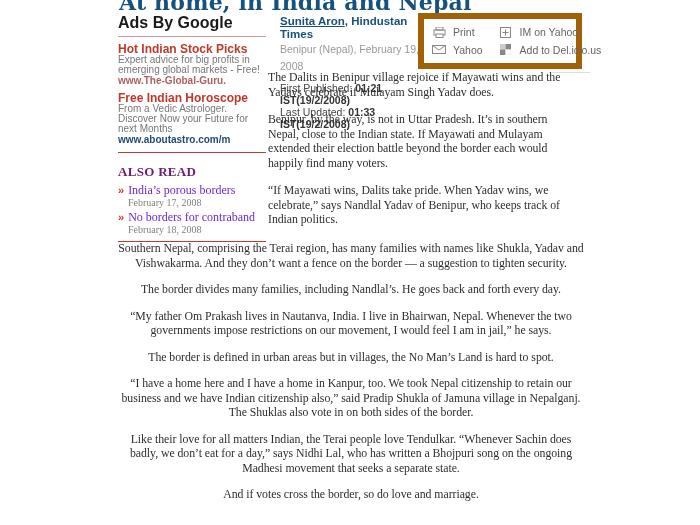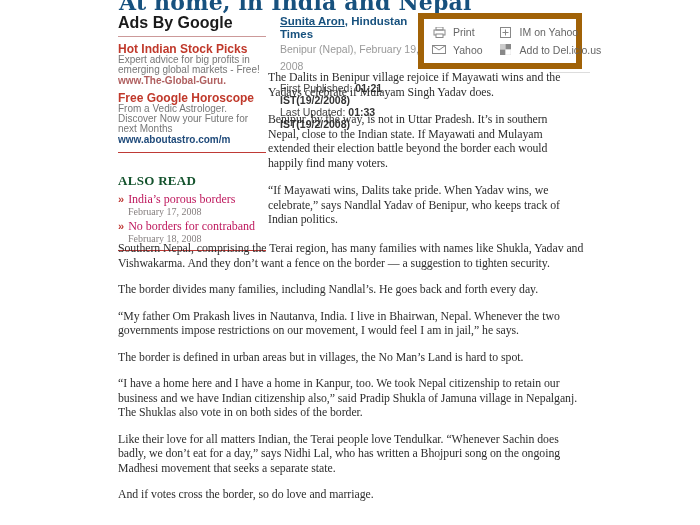--- a/index.html
+++ b/index.html
@@ -21,27 +21,27 @@
   .left-col{position:absolute;left:118px;top:14px;width:148px;}
   .ads-header{font-size:16px;font-weight:bold;color:#1a1a1a;margin-bottom:4px;}
   .ads-rule{height:1px;background:#cc9999;margin-bottom:7px;}
   .ad{margin-bottom:7px;}
   .ad-title{display:block;font-size:12px;font-weight:bold;color:#c0392b;text-decoration:none;line-height:11px;}
   .ad-body{font-size:10px;color:#777777;line-height:10px;}
   .ad-url{display:block;font-size:10px;font-weight:bold;color:#1f4a7a;text-decoration:none;line-height:11px;}
   .ad-url-visited{color:#b06060;}
   .red-rule{height:1px;background:#bf3a36;margin:6px 0 5px 0;}
   .also-read-header{
-    font-family:"Liberation Serif",serif;font-size:13px;font-weight:bold;color:#14532d;
-    margin:20px 0 4px 0;letter-spacing:0.3px;
+    font-family:"Liberation Serif",serif;font-size:13px;font-weight:bold;color:#701a75;
+    margin:11px 0 4px 0;letter-spacing:0.3px;
   }
   .ar-item{margin-bottom:1px;}
   .ar-link-line{font-size:11.5px;line-height:13px;}
   .ar-arrow{color:#bf3a36;font-weight:bold;font-size:11px;margin-right:4px;}
-  .ar-link{font-family:"Liberation Serif",serif;color:#be185d;text-decoration:none;font-size:12px;}
+  .ar-link{font-family:"Liberation Serif",serif;color:#6d28d9;text-decoration:none;font-size:12px;}
   .ar-date{font-family:"Liberation Serif",serif;font-size:10px;color:#857f7f;margin-left:10px;line-height:11px;margin-bottom:3px;}
 
   
   .byline{position:absolute;left:280px;top:15px;width:150px;}
   .author-line{font-size:11.5px;font-weight:bold;color:#17517e;line-height:13px;}
   .author-link{color:#17517e;text-decoration:underline;}
   .dateline{font-size:10.5px;color:#999999;line-height:17px;}
   .pub-times{margin-top:7px;font-family:Liberation Sans, sans-serif;font-size:10.5px;color:#444444;line-height:12px;}
   .pub-times b{color:#333333;}
 
@@ -60,41 +60,41 @@
   .post-box-line{position:absolute;left:552px;top:72px;width:38px;height:1px;background:#dddddd;}
 
   
   .article-right{position:absolute;left:268px;top:70px;width:312px;}
   .article-full{position:absolute;left:118px;top:241px;width:466px;}
   .article-right p,.article-full p{
     margin:0 0 13px 0;
     font-family:"Liberation Serif",serif;font-size:11.8px;line-height:14.5px;color:#2e2e2e;
     letter-spacing:-0.05px;
   }
-  .article-full p{margin-bottom:12px;}
+  .article-full p{margin-bottom:12px;text-align:center;}
 </style>
 </head>
 <body>
 
 <div class="page">
 
   <h1 class="title">At home, in India and Nepal</h1>
 
   <div class="left-col">
     <div class="ads-header">Ads By Google</div>
     <div class="ads-rule"></div>
 
     <div class="ad">
       <a class="ad-title">Hot Indian Stock Picks</a>
       <div class="ad-body">Expert advice for big profits in emerging global markets - Free!</div>
       <a class="ad-url ad-url-visited">www.The-Global-Guru.</a>
     </div>
 
     <div class="ad">
-      <a class="ad-title">Free Google Horoscope</a>
+      <a class="ad-title">Free Indian Horoscope</a>
       <div class="ad-body">From a Vedic Astrologer. Discover Now your Future for next Months</div>
       <a class="ad-url">www.aboutastro.com/m</a>
     </div>
 
 
     <div class="red-rule"></div>
     <div class="also-read-header">ALSO READ</div>
 
     <div class="ar-item">
       <div class="ar-link-line">

